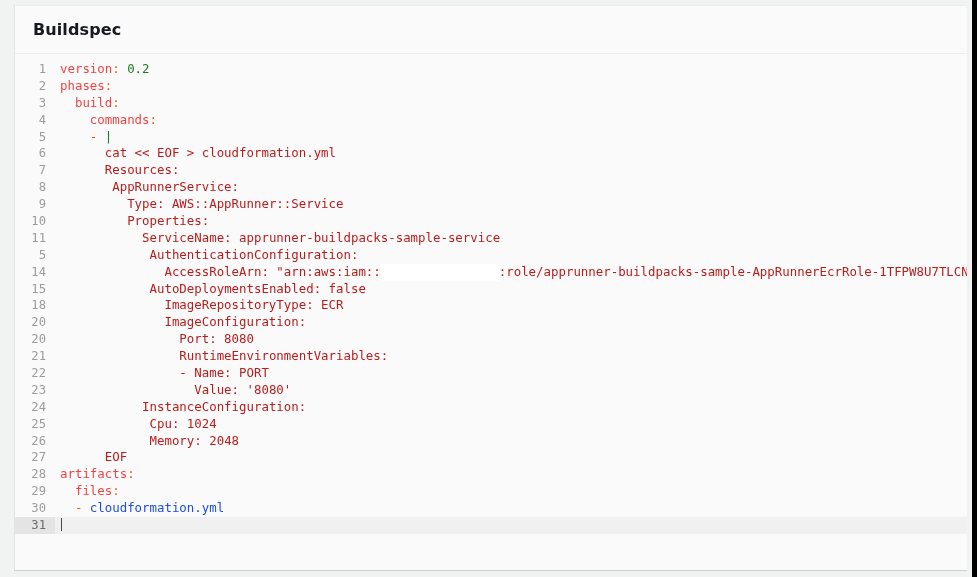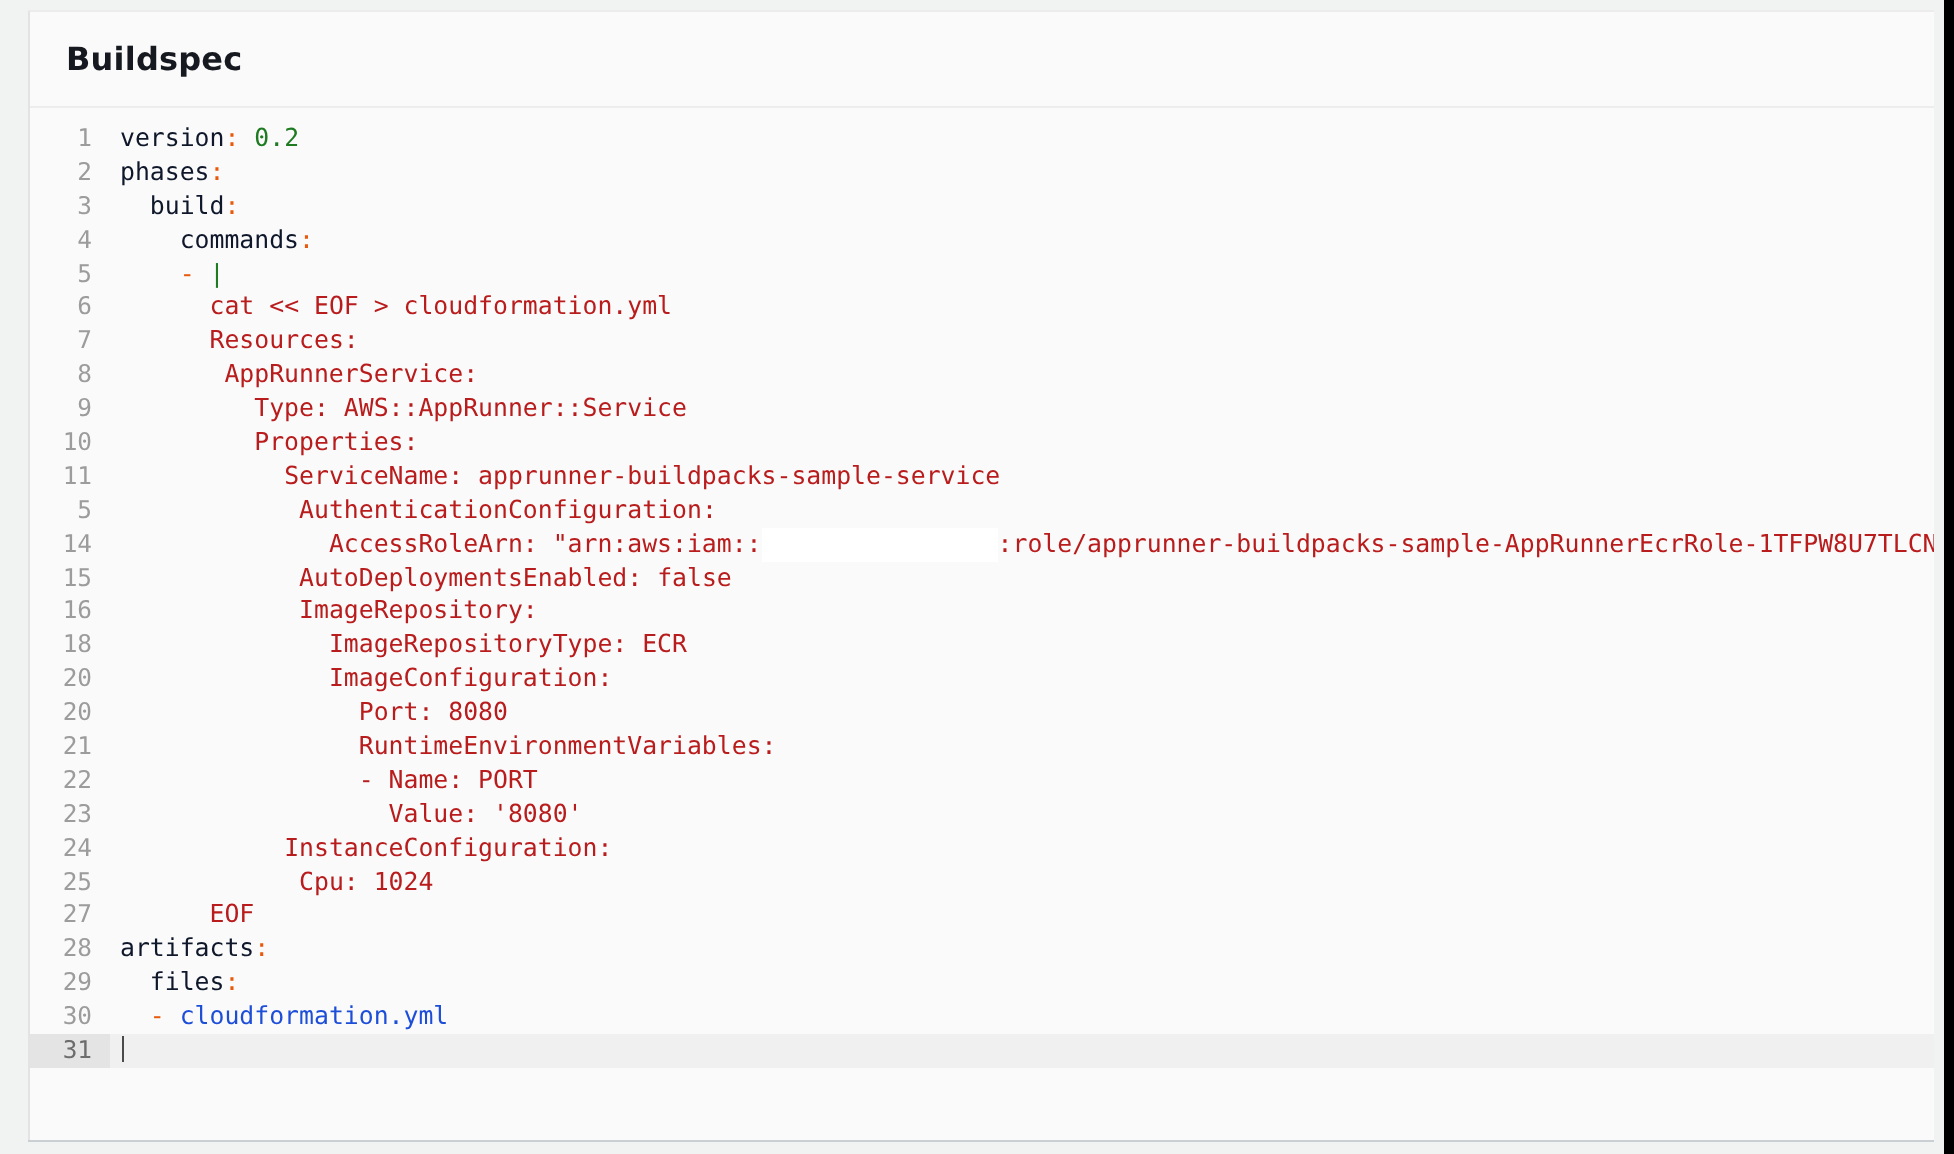--- a/index.html
+++ b/index.html
@@ -57,21 +57,21 @@
   }
   .code-text{
     flex:1 1 auto;
     color:#1b1b1b;
     padding-left:5px;
     position:relative;
     white-space:pre;
   }
   .code-line.active .gutter{background:#e4e4e4;color:#6d6d6d;}
   .code-line.active .code-text{background:#f0f0f0;}
-  .tok-key{color:#0f172a;}
+  .tok-key{color:#ef4444;}
   .tok-punct{color:#e8590c;}
   .tok-val{color:#1e7b22;text-align:right;}
   .tok-str{color:#b91c1c;}
   .tok-plain{color:#1d4ed8;}
   .redact{
     display:inline-block;
     background:#ffffff;
     vertical-align:baseline;
   }
   .caret{
@@ -108,29 +108,29 @@
         <div class="code-line"><div class="gutter">5</div><div class="code-text"><span>    </span><span class="tok-punct">- </span><span class="tok-val">|</span></div></div>
         <div class="code-line"><div class="gutter">6</div><div class="code-text"><span>      </span><span class="tok-str">cat &lt;&lt; EOF &gt; cloudformation.yml</span></div></div>
         <div class="code-line"><div class="gutter">7</div><div class="code-text"><span>      </span><span class="tok-str">Resources:</span></div></div>
         <div class="code-line"><div class="gutter">8</div><div class="code-text"><span>       </span><span class="tok-str">AppRunnerService:</span></div></div>
         <div class="code-line"><div class="gutter">9</div><div class="code-text"><span>         </span><span class="tok-str">Type: AWS::AppRunner::Service</span></div></div>
         <div class="code-line"><div class="gutter">10</div><div class="code-text"><span>         </span><span class="tok-str">Properties:</span></div></div>
         <div class="code-line"><div class="gutter">11</div><div class="code-text"><span>           </span><span class="tok-str">ServiceName: apprunner-buildpacks-sample-service</span></div></div>
         <div class="code-line"><div class="gutter">5</div><div class="code-text"><span>            </span><span class="tok-str">AuthenticationConfiguration:</span></div></div>
         <div class="code-line"><div class="gutter">14</div><div class="code-text"><span>              </span><span class="tok-str">AccessRoleArn: "arn:aws:iam::</span><span class="redact" style="width: 118px;">&nbsp;</span><span class="tok-str">:role/apprunner-buildpacks-sample-AppRunnerEcrRole-1TFPW8U7TLCND"</span></div></div>
         <div class="code-line"><div class="gutter">15</div><div class="code-text"><span>            </span><span class="tok-str">AutoDeploymentsEnabled: false</span></div></div>
-        <div class="code-line"><div class="gutter">16</div><div class="code-text"><span>            </span><span class="tok-str">ImageRepository:</span></div></div>
         <div class="code-line"><div class="gutter">18</div><div class="code-text"><span>              </span><span class="tok-str">ImageRepositoryType: ECR</span></div></div>
         <div class="code-line"><div class="gutter">20</div><div class="code-text"><span>              </span><span class="tok-str">ImageConfiguration:</span></div></div>
         <div class="code-line"><div class="gutter">20</div><div class="code-text"><span>                </span><span class="tok-str">Port: 8080</span></div></div>
         <div class="code-line"><div class="gutter">21</div><div class="code-text"><span>                </span><span class="tok-str">RuntimeEnvironmentVariables:</span></div></div>
         <div class="code-line"><div class="gutter">22</div><div class="code-text"><span>                </span><span class="tok-str">- Name: PORT</span></div></div>
         <div class="code-line"><div class="gutter">23</div><div class="code-text"><span>                  </span><span class="tok-str">Value: '8080'</span></div></div>
         <div class="code-line"><div class="gutter">24</div><div class="code-text"><span>           </span><span class="tok-str">InstanceConfiguration:</span></div></div>
         <div class="code-line"><div class="gutter">25</div><div class="code-text"><span>            </span><span class="tok-str">Cpu: 1024</span></div></div>
+        <div class="code-line"><div class="gutter">26</div><div class="code-text"><span>            </span><span class="tok-str">Memory: 2048</span></div></div>
         <div class="code-line"><div class="gutter">27</div><div class="code-text"><span>      </span><span class="tok-str">EOF</span></div></div>
         <div class="code-line"><div class="gutter">28</div><div class="code-text"><span class="tok-key">artifacts</span><span class="tok-punct">:</span></div></div>
         <div class="code-line"><div class="gutter">29</div><div class="code-text"><span>  </span><span class="tok-key">files</span><span class="tok-punct">:</span></div></div>
         <div class="code-line"><div class="gutter">30</div><div class="code-text"><span>  </span><span class="tok-punct">- </span><span class="tok-plain">cloudformation.yml</span></div></div>
         <div class="code-line active"><div class="gutter">31</div><div class="code-text"><span class="caret"></span></div></div>
       </div>
 
   </div>
 
   <div class="footer-rule"></div>

